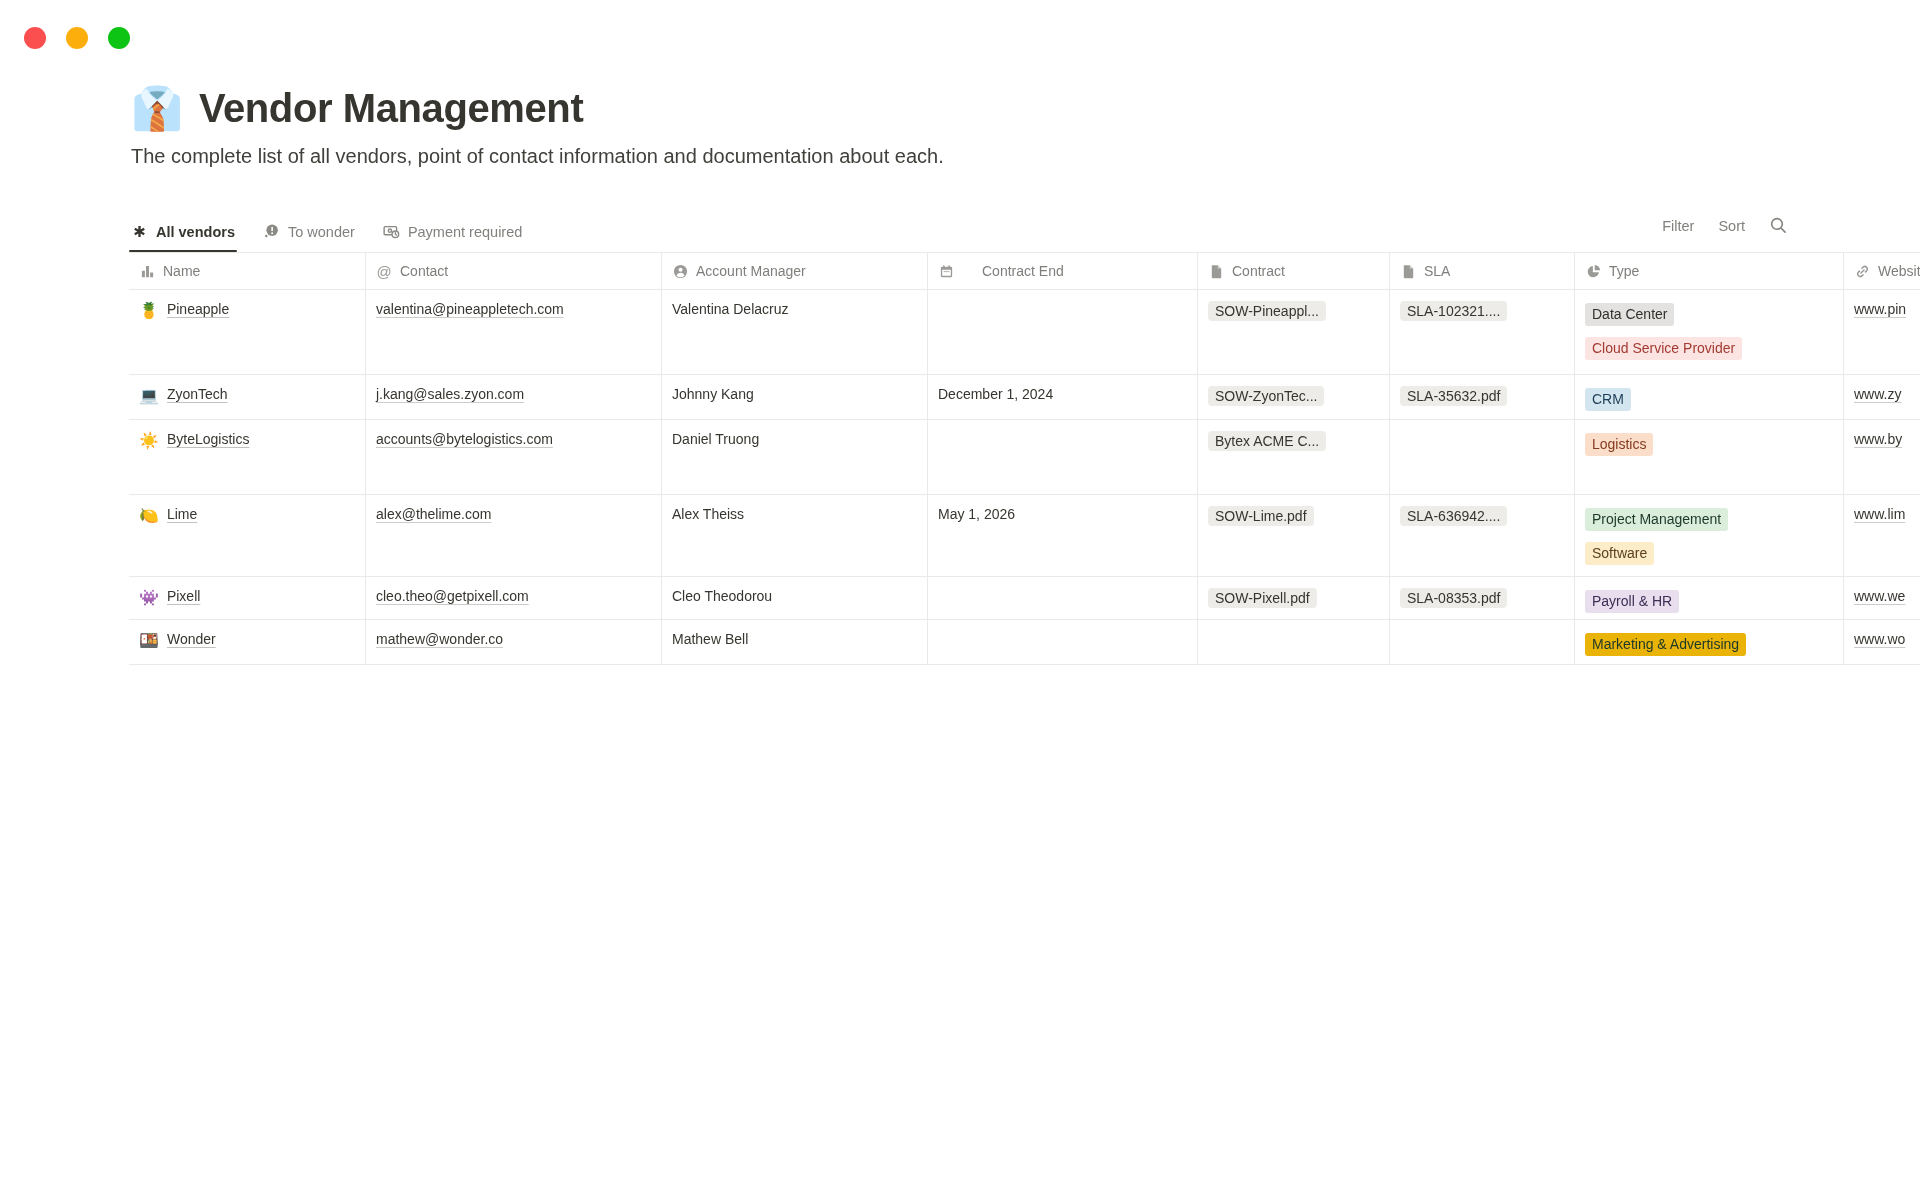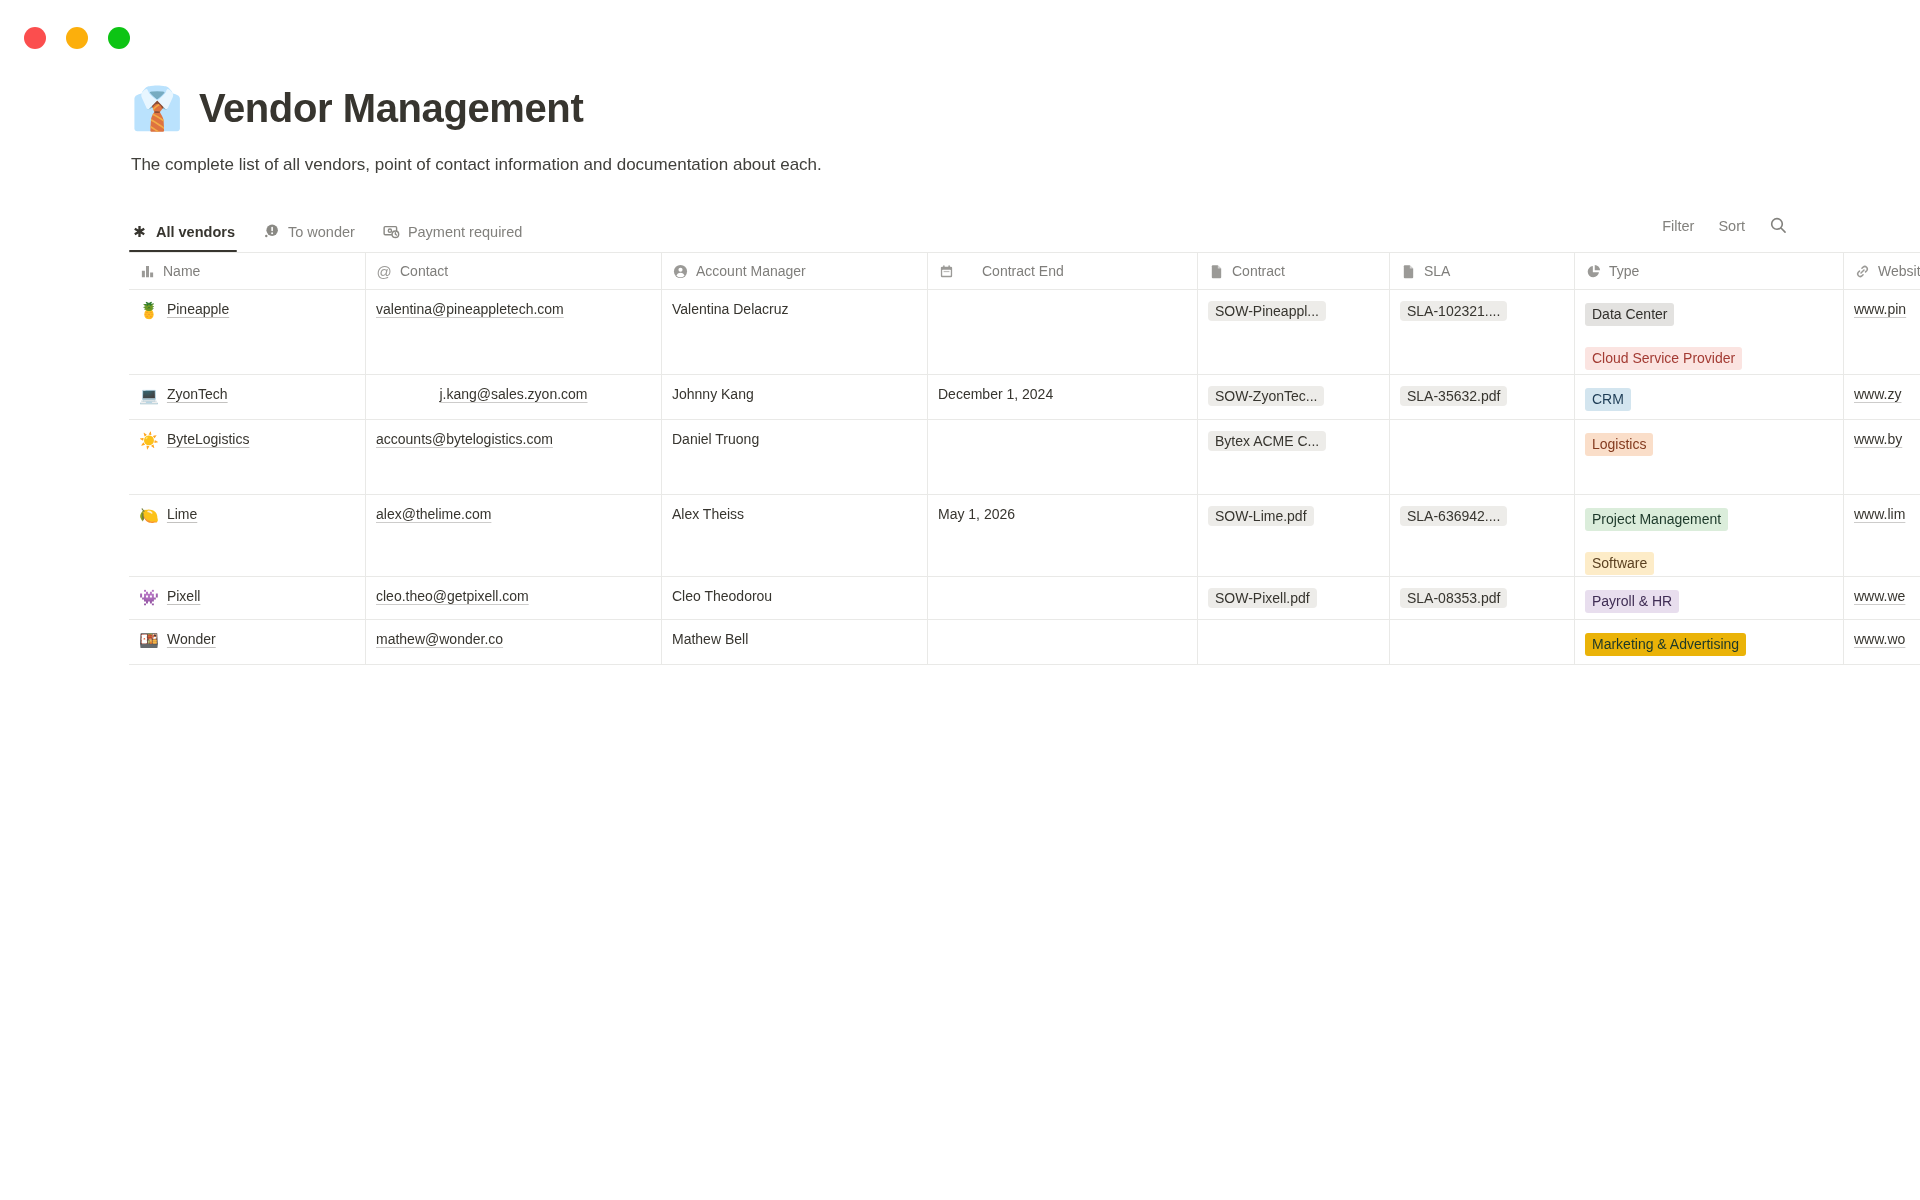--- a/index.html
+++ b/index.html
@@ -8,21 +8,21 @@
 
   
   .traffic { position:absolute; left:24px; top:27px; display:flex; gap:20px; }
   .traffic span { width:22px; height:22px; border-radius:50%; display:block; }
 
   
   .page-head { position:absolute; left:131px; top:86px; }
   .page-title { display:flex; align-items:center; gap:16px; font-size:40px; font-weight:700;
     letter-spacing:-0.4px; color:#37352F; }
   .page-title .emoji { font-size:42px; line-height:1; font-weight:400; }
-  .page-sub { margin-top:24px; font-size:17px; color:#41403C; }
+  .page-sub { margin-top:14px; font-size:20px; color:#41403C; }
 
   
   .tabbar { position:absolute; left:131px; right:0; top:206px; height:46px; display:flex;
     align-items:flex-end; }
   .tabs { display:flex; gap:28px; }
   .tab { display:flex; align-items:center; gap:8px; font-size:14.5px; color:#82817D;
     padding-bottom:12px; cursor:pointer; position:relative; }
   .tab .ticon { width:17px; height:17px; color:#8A8984; display:flex; align-items:center; justify-content:center; }
   .tab.active { color:#37352F; font-weight:600; }
   .tab.active .ticon { color:#37352F; }
@@ -47,21 +47,21 @@
     overflow:hidden; white-space:nowrap; }
   .name-cell { display:flex; gap:8px; align-items:flex-start; }
   .name-cell .emoji { font-size:16px; line-height:20px; }
   .name-link { font-weight:500; color:#37352F; text-decoration:underline;
     text-decoration-color:rgba(55,53,47,.3); text-underline-offset:3px; text-decoration-thickness:1px; cursor:pointer; }
   .mail-link, .web-link { color:#37352F; text-decoration:underline;
     text-decoration-color:rgba(55,53,47,.25); text-underline-offset:3px; text-decoration-thickness:1px; cursor:pointer; }
   .chip { display:inline-block; background:#EDECE9; border-radius:4px; padding:2px 7px;
     font-size:14px; color:#37352F; max-width:100%; overflow:hidden; text-overflow:ellipsis;
     white-space:nowrap; cursor:pointer; }
-  .tags { display:flex; flex-direction:column; align-items:flex-start; gap:21px; padding-top:2px; }
+  .tags { display:flex; flex-direction:column; align-items:flex-start; gap:11px; padding-top:2px; }
   .tag { border-radius:3px; padding:1px 7px; font-size:14px; line-height:21px; white-space:nowrap; }
 </style>
 </head>
 <body>
 
 <div class="traffic">
   <span style="background: rgb(251, 78, 78);"></span>
   <span style="background: rgb(252, 175, 12);"></span>
   <span style="background: rgb(13, 196, 20);"></span>
 </div>
@@ -211,21 +211,21 @@
       </div>
       <div class="td" style="width: 258px;"><span class="web-link">www.pin</span></div>
     </div>
     <div class="trow" style="height: 45px;">
       <div class="td" style="width: 237px;">
         <span class="name-cell">
           <span class="emoji">💻</span>
           <span class="name-link">ZyonTech</span>
         </span>
       </div>
-      <div class="td" style="width: 296px; text-align: center;"><span class="mail-link">j.kang@sales.zyon.com</span></div>
+      <div class="td" style="width: 296px;"><span class="mail-link">j.kang@sales.zyon.com</span></div>
       <div class="td" style="width: 266px;"><span>Johnny Kang</span></div>
       <div class="td" style="width: 270px;"><span>December 1, 2024</span></div>
       <div class="td" style="width: 192px;"><span class="chip">SOW-ZyonTec...</span></div>
       <div class="td" style="width: 185px;"><span class="chip">SLA-35632.pdf</span></div>
       <div class="td" style="width: 269px;">
         <span class="tags">
           <span class="tag" style="background:#D3E5EF;color:#1D3C55">CRM</span>
         </span>
       </div>
       <div class="td" style="width: 258px;"><span class="web-link">www.zy</span></div>

